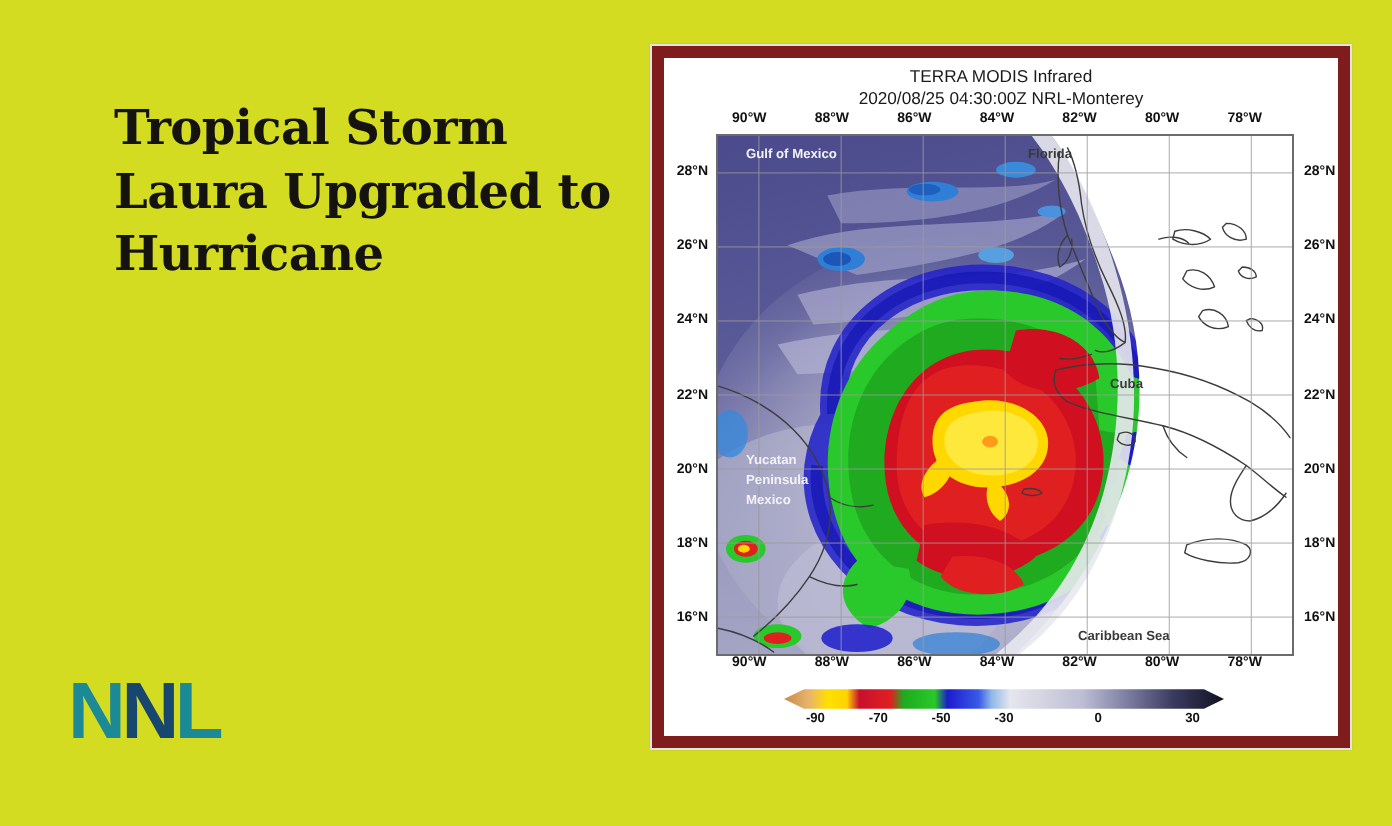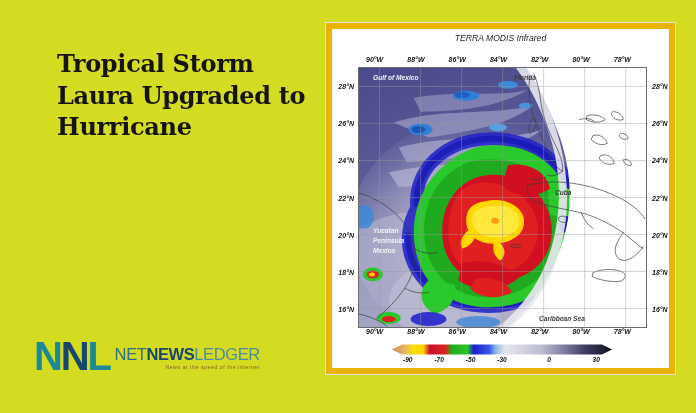--- a/index.html
+++ b/index.html
@@ -65,24 +65,23 @@
     color: #8a5a2b;
     text-align: right;
     white-space: nowrap;
   }
 
   
   #figure-card {
     position: absolute;
     left: 325px; top: 22px;
     width: 351px; height: 353px;
-    background: #eab308;
+    background: #7f1d1d;
     border: 1px solid #e3e3e3;
     box-shadow: 0 0 1px rgba(0,0,0,.10);
-    font-style: italic;
   }
   #figure-inner {
     position: absolute; inset: 6px;
     background: #ffffff;
   }
 
   
   #fig-title { text-align: center; margin-top: 4px; font-size: 8.6px; color: #1a1a1a; }
   #fig-subtitle { text-align: center; margin-top: 1px; font-size: 8.6px; color: #1a1a1a; }
 
@@ -152,33 +151,28 @@
 <div id="promo">
 
   <div id="headline">Tropical Storm Laura Upgraded to Hurricane</div>
 
   <div id="logo">
     <div id="logo-mark">
       <span class="lm-n1">N</span>
       <span class="lm-n2">N</span>
       <span class="lm-l">L</span>
     </div>
-    <div id="logo-word-wrap">
-      <div id="logo-word">
-        <span class="lw-net">NET</span><span class="lw-news">NEWS</span><span class="lw-ledger">LEDGER</span>
-      </div>
-      <div id="logo-tagline">News at the speed of the internet</div>
-    </div>
   </div>
 </div>
 
 <div id="figure-card">
   <div id="figure-inner">
 
     <div id="fig-title">TERRA MODIS Infrared</div>
+    <div id="fig-subtitle">2020/08/25 04:30:00Z NRL-Monterey</div>
 
     <div class="lon-row" id="lon-top">
         <span style="left: 20.6429px;">90°W</span>
         <span style="left: 61.9286px;">88°W</span>
         <span style="left: 103.214px;">86°W</span>
         <span style="left: 144.5px;">84°W</span>
         <span style="left: 185.786px;">82°W</span>
         <span style="left: 227.071px;">80°W</span>
         <span style="left: 268.357px;">78°W</span>
       </div>

